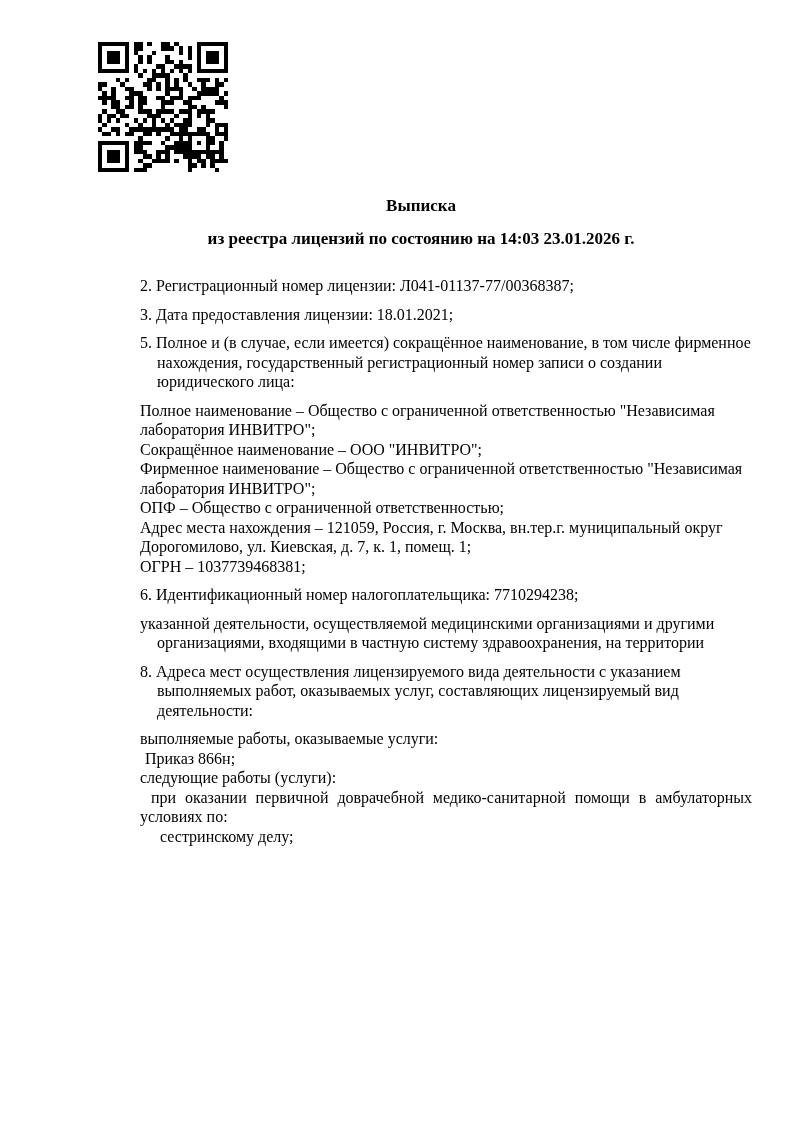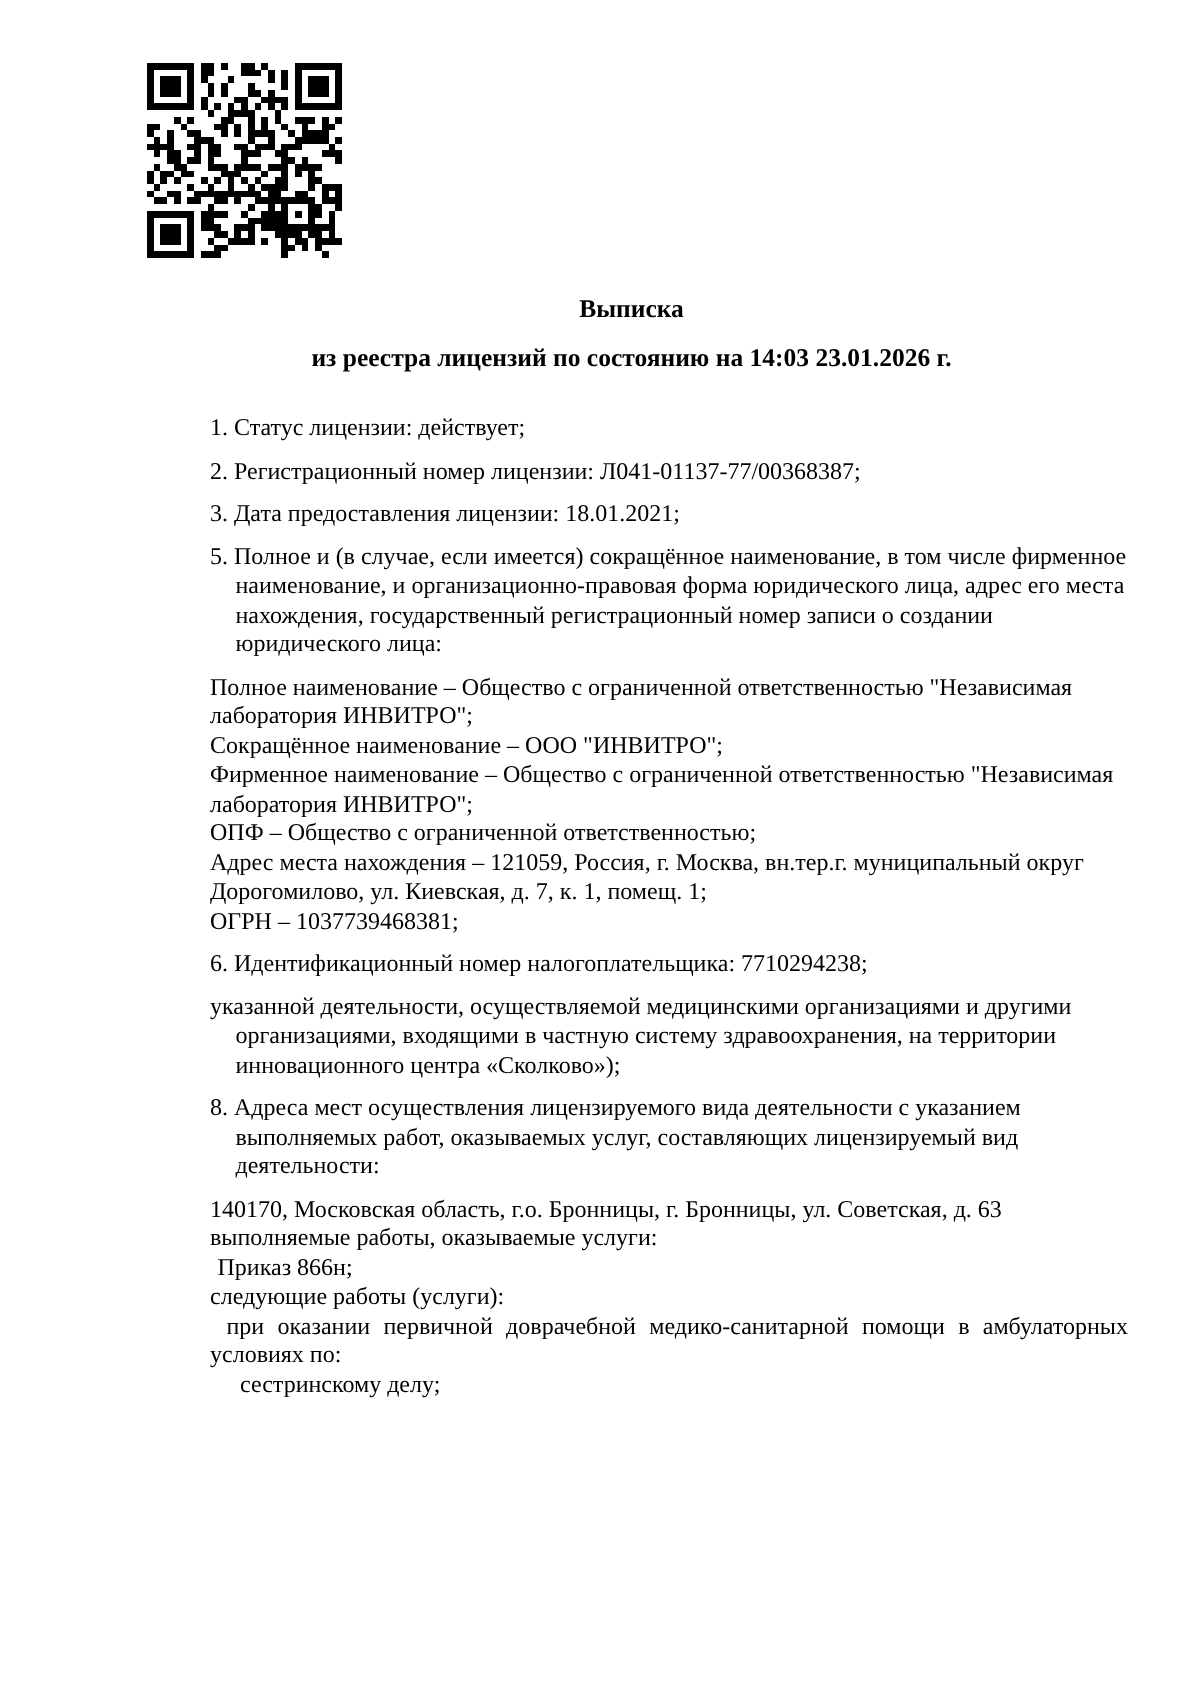--- a/index.html
+++ b/index.html
@@ -479,60 +479,54 @@
       </g>
     </svg>
 
   <div class="content">
     <div class="titles">
       <div class="title-line1">Выписка</div>
       <div class="title-line2">из реестра лицензий по состоянию на 14:03 23.01.2026 г.</div>
     </div>
     <div id="doc-body" class="doc-body">
         <div class="block numbered">
-          <div class="line">1. Статус лицензии: действует;</div>
-        </div>
-        <div class="block numbered">
           <div class="line">2. Регистрационный номер лицензии: Л041-01137-77/00368387;</div>
         </div>
         <div class="block numbered">
           <div class="line">3. Дата предоставления лицензии: 18.01.2021;</div>
         </div>
         <div class="block numbered">
           <div class="line">5. Полное и (в случае, если имеется) сокращённое наименование, в том числе фирменное</div>
-          <div class="line">наименование, и организационно-правовая форма юридического лица, адрес его места</div>
           <div class="line">нахождения, государственный регистрационный номер записи о создании</div>
           <div class="line">юридического лица:</div>
         </div>
         <div class="block plain">
           <div class="line">Полное наименование – Общество с ограниченной ответственностью "Независимая</div>
           <div class="line">лаборатория ИНВИТРО";</div>
           <div class="line">Сокращённое наименование – ООО "ИНВИТРО";</div>
           <div class="line">Фирменное наименование – Общество с ограниченной ответственностью "Независимая</div>
           <div class="line">лаборатория ИНВИТРО";</div>
           <div class="line">ОПФ – Общество с ограниченной ответственностью;</div>
           <div class="line">Адрес места нахождения – 121059, Россия, г. Москва, вн.тер.г. муниципальный округ</div>
           <div class="line">Дорогомилово, ул. Киевская, д. 7, к. 1, помещ. 1;</div>
           <div class="line">ОГРН – 1037739468381;</div>
         </div>
         <div class="block numbered">
           <div class="line">6. Идентификационный номер налогоплательщика: 7710294238;</div>
         </div>
         <div class="block numbered">
           <div class="line">указанной деятельности, осуществляемой медицинскими организациями и другими</div>
           <div class="line">организациями, входящими в частную систему здравоохранения, на территории</div>
-          <div class="line">инновационного центра «Сколково»);</div>
         </div>
         <div class="block numbered">
           <div class="line">8. Адреса мест осуществления лицензируемого вида деятельности с указанием</div>
           <div class="line">выполняемых работ, оказываемых услуг, составляющих лицензируемый вид</div>
           <div class="line">деятельности:</div>
         </div>
         <div class="block plain">
-          <div class="line">140170, Московская область, г.о. Бронницы, г. Бронницы, ул. Советская, д. 63</div>
           <div class="line">выполняемые работы, оказываемые услуги:</div>
           <div class="line indent-1">Приказ 866н;</div>
           <div class="line">следующие работы (услуги):</div>
           <div class="line indent-2 justify">при оказании первичной доврачебной медико-санитарной помощи в амбулаторных</div>
           <div class="line">условиях по:</div>
           <div class="line indent-3">сестринскому делу;</div>
         </div>
       </div>
   </div>
 </div>

